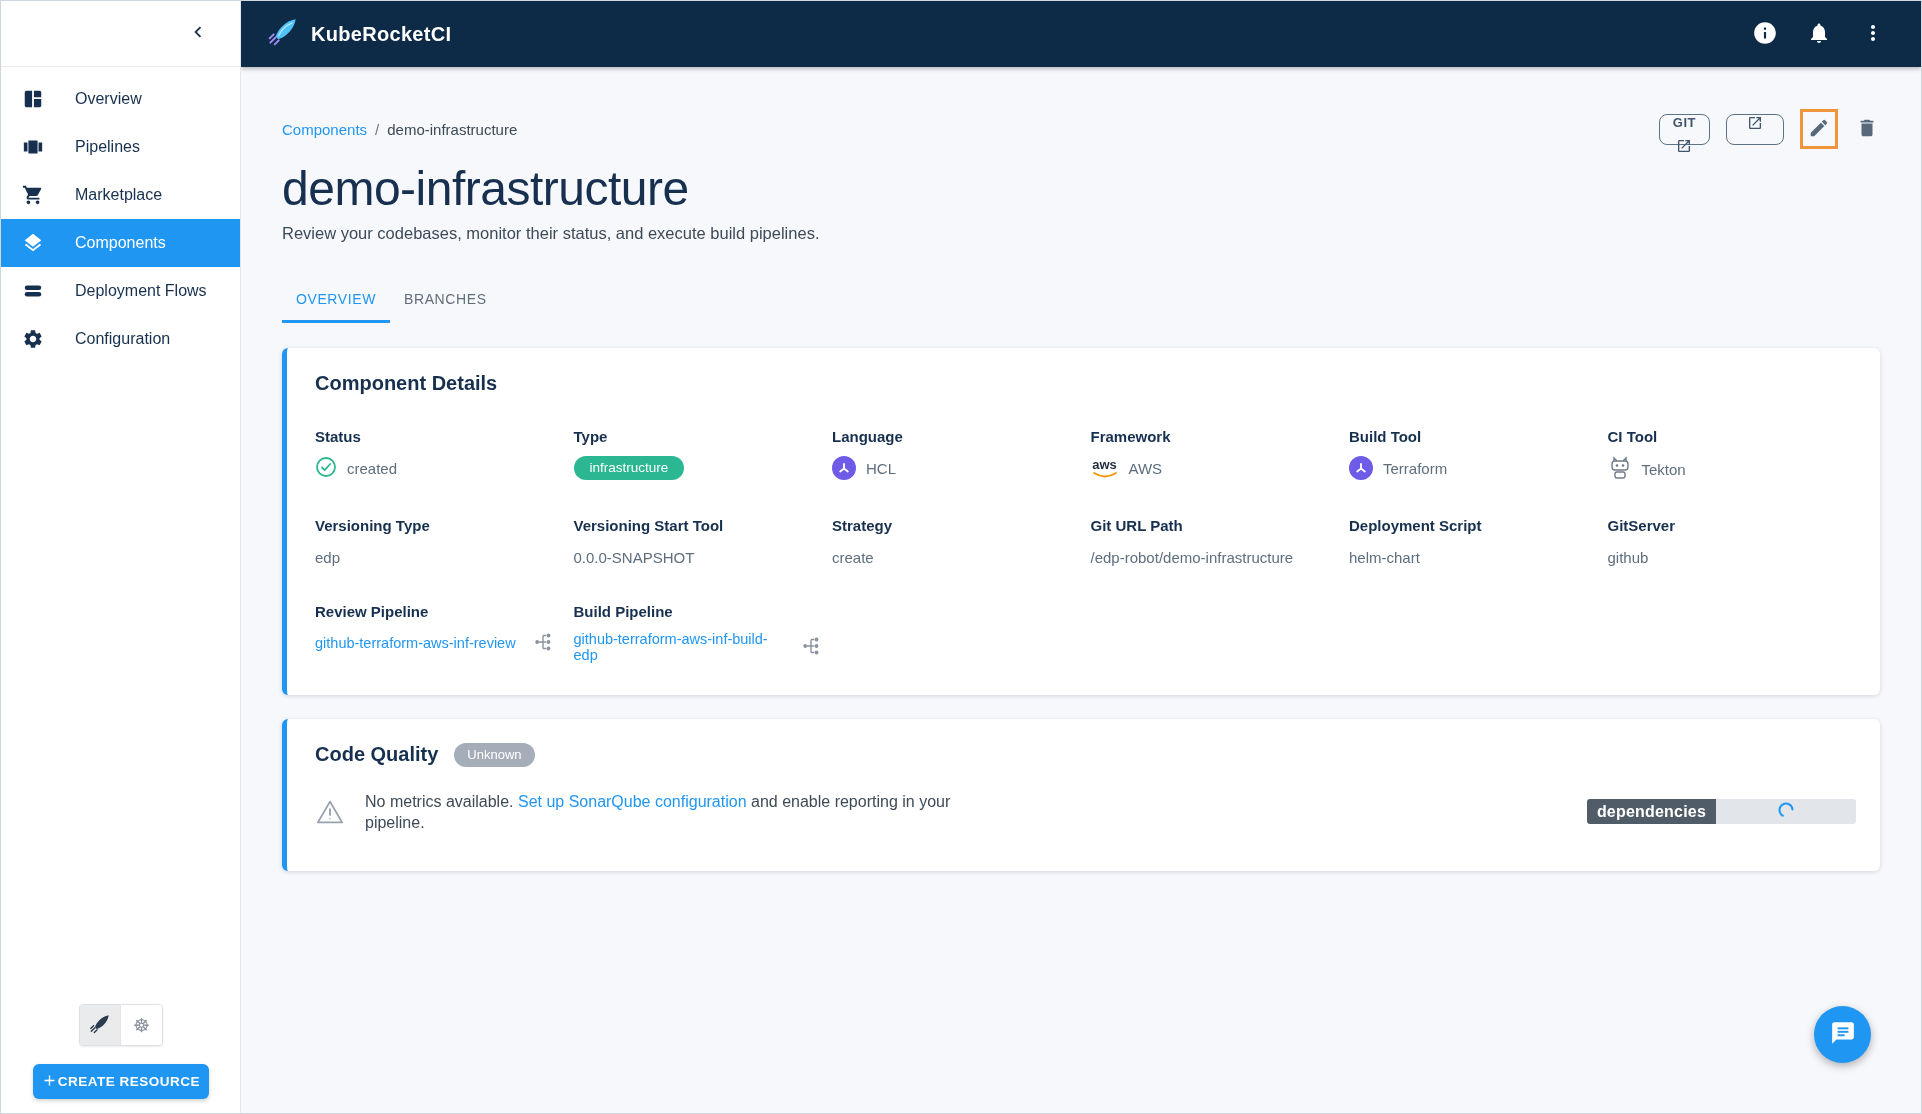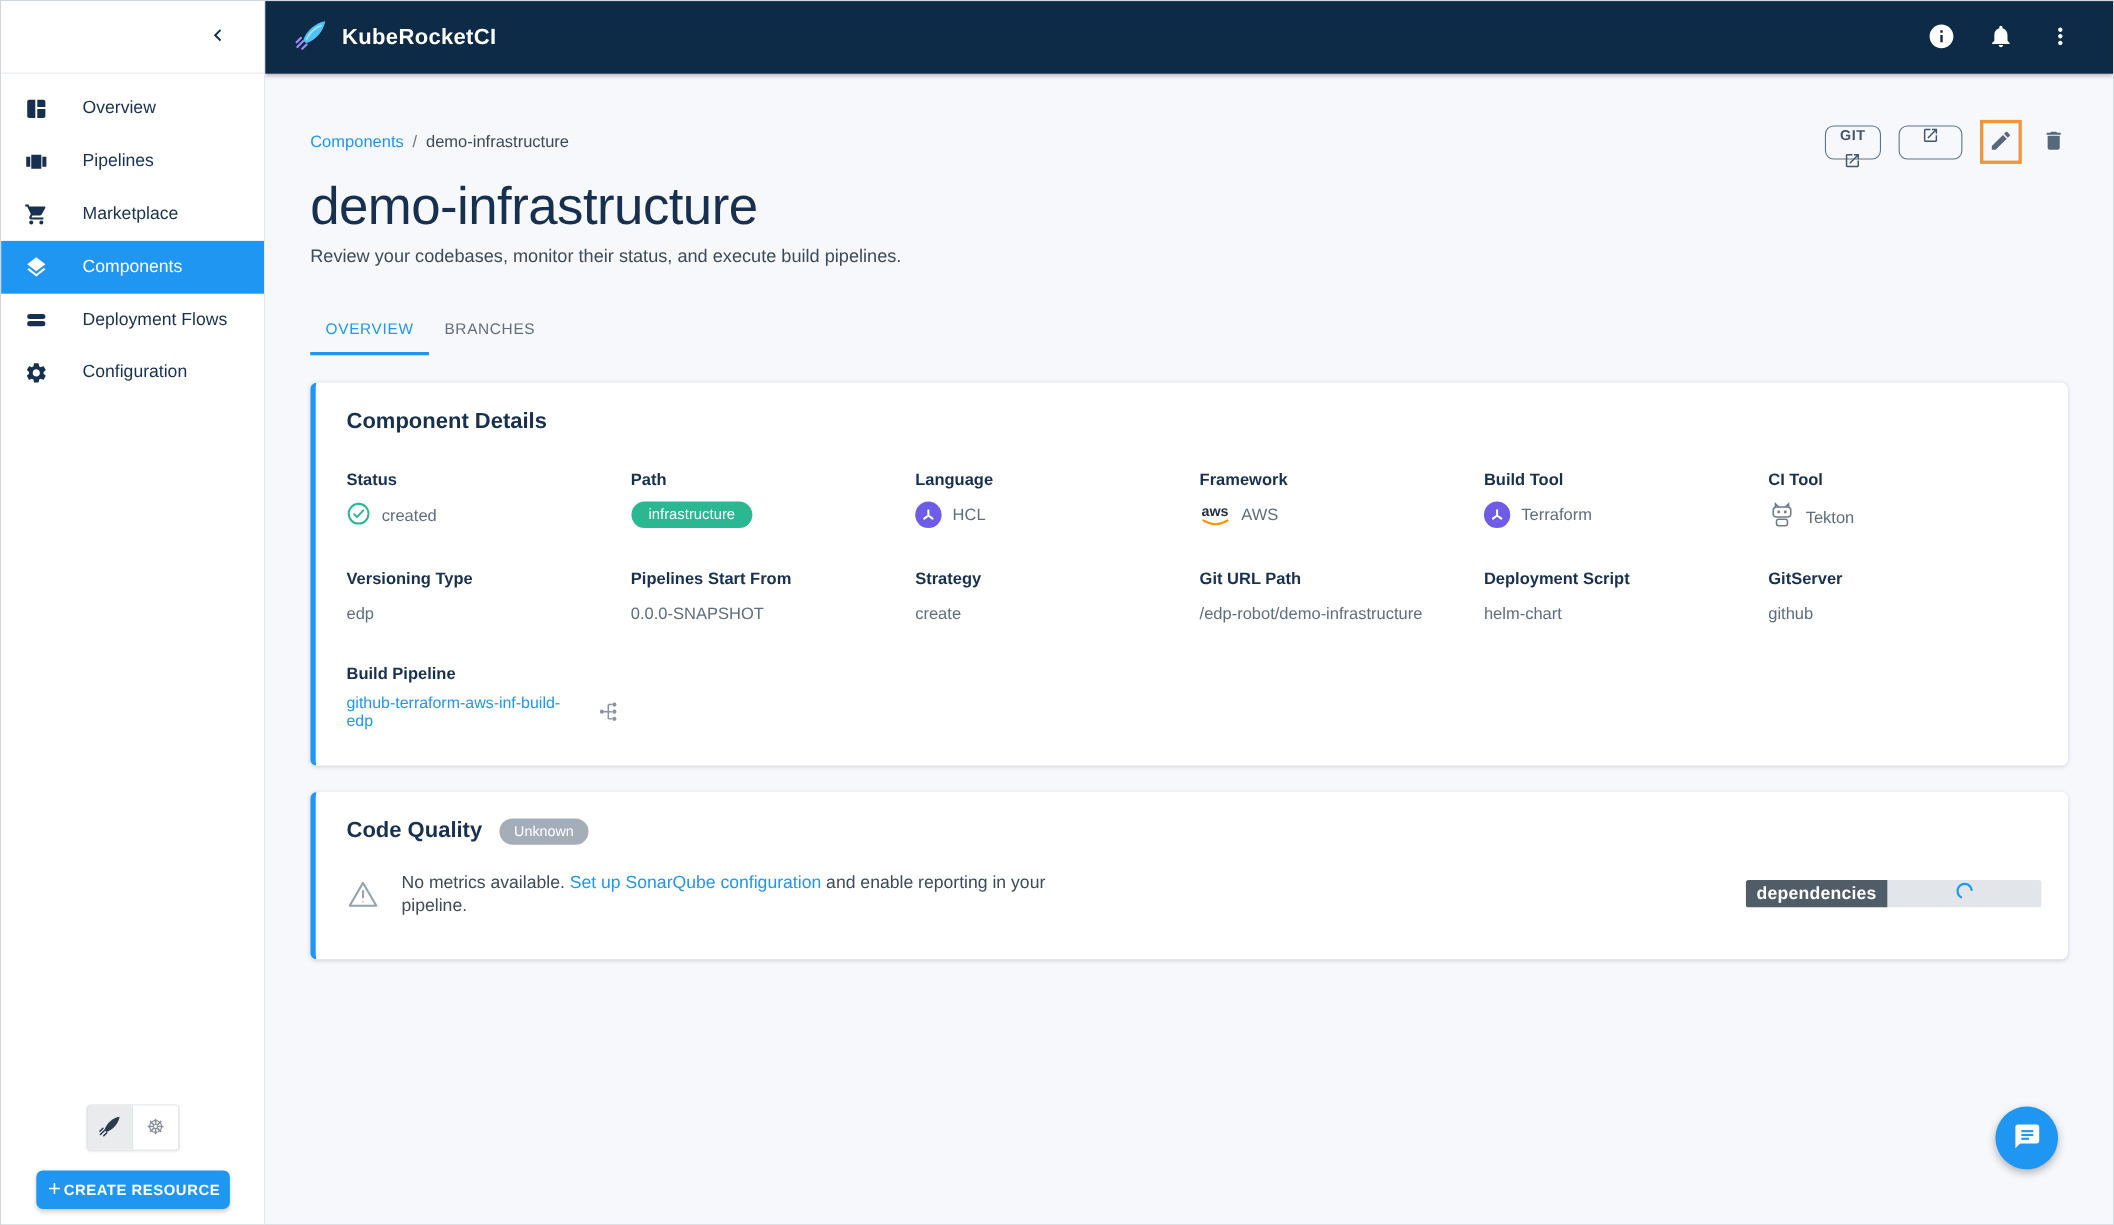--- a/index.html
+++ b/index.html
@@ -268,21 +268,21 @@
               <svg width="22" height="22" viewBox="0 0 22 22">
                   <circle cx="11" cy="11" r="9" fill="none" stroke="#2ab791" stroke-width="1.8"></circle>
                   <path d="M7 11.5 l2.6 2.6 L15.2 8" fill="none" stroke="#2ab791" stroke-width="1.8" stroke-linecap="round" stroke-linejoin="round"></path>
                 </svg>
             </span>
             <span>created</span>
           </div>
         </div>
 
         <div>
-          <div class="field-label">Path</div>
+          <div class="field-label">Type</div>
           <div class="field-value">
             <span class="chip-green">infrastructure</span>
           </div>
         </div>
 
         <div>
           <div class="field-label">Language</div>
           <div class="field-value">
             <span class="round-icon">
               <svg width="14" height="14" viewBox="0 0 24 24">
@@ -334,21 +334,21 @@
           </div>
         </div>
 
         <div>
           <div class="field-label">Versioning Type</div>
           <div class="field-value">
               <span>edp</span>
             </div>
         </div>
         <div>
-          <div class="field-label">Pipelines Start From</div>
+          <div class="field-label">Versioning Start Tool</div>
           <div class="field-value">
               <span>0.0.0-SNAPSHOT</span>
             </div>
         </div>
         <div>
           <div class="field-label">Strategy</div>
           <div class="field-value">
               <span>create</span>
             </div>
         </div>
@@ -364,20 +364,37 @@
               <span>helm-chart</span>
             </div>
         </div>
         <div>
           <div class="field-label">GitServer</div>
           <div class="field-value">
               <span>github</span>
             </div>
         </div>
 
+        <div>
+          <div class="field-label">Review Pipeline</div>
+          <div class="field-value">
+            <a class="pipe-link">github-terraform-aws-inf-review</a>
+            <button class="tree-btn">
+              <span>
+                <svg width="20" height="20" viewBox="0 0 20 20" stroke="#8a93a0" stroke-width="1.4" fill="none">
+                  <circle cx="3.2" cy="10" r="1.9" fill="#8a93a0" stroke="none"></circle>
+                  <path d="M5 10 H9 M9 3.5 V16.5 M9 3.5 H12.2 M9 10 H12.2 M9 16.5 H12.2"></path>
+                  <circle cx="14.5" cy="3.5" r="1.9" fill="#8a93a0" stroke="none"></circle>
+                  <circle cx="14.5" cy="10" r="1.9" fill="#8a93a0" stroke="none"></circle>
+                  <circle cx="14.5" cy="16.5" r="1.9" fill="#8a93a0" stroke="none"></circle>
+                </svg>
+              </span>
+            </button>
+          </div>
+        </div>
         <div>
           <div class="field-label">Build Pipeline</div>
           <div class="field-value">
             <a class="pipe-link">github-terraform-aws-inf-build-edp</a>
             <button class="tree-btn">
               <span>
                 <svg width="20" height="20" viewBox="0 0 20 20" stroke="#8a93a0" stroke-width="1.4" fill="none">
                   <circle cx="3.2" cy="10" r="1.9" fill="#8a93a0" stroke="none"></circle>
                   <path d="M5 10 H9 M9 3.5 V16.5 M9 3.5 H12.2 M9 10 H12.2 M9 16.5 H12.2"></path>
                   <circle cx="14.5" cy="3.5" r="1.9" fill="#8a93a0" stroke="none"></circle>

